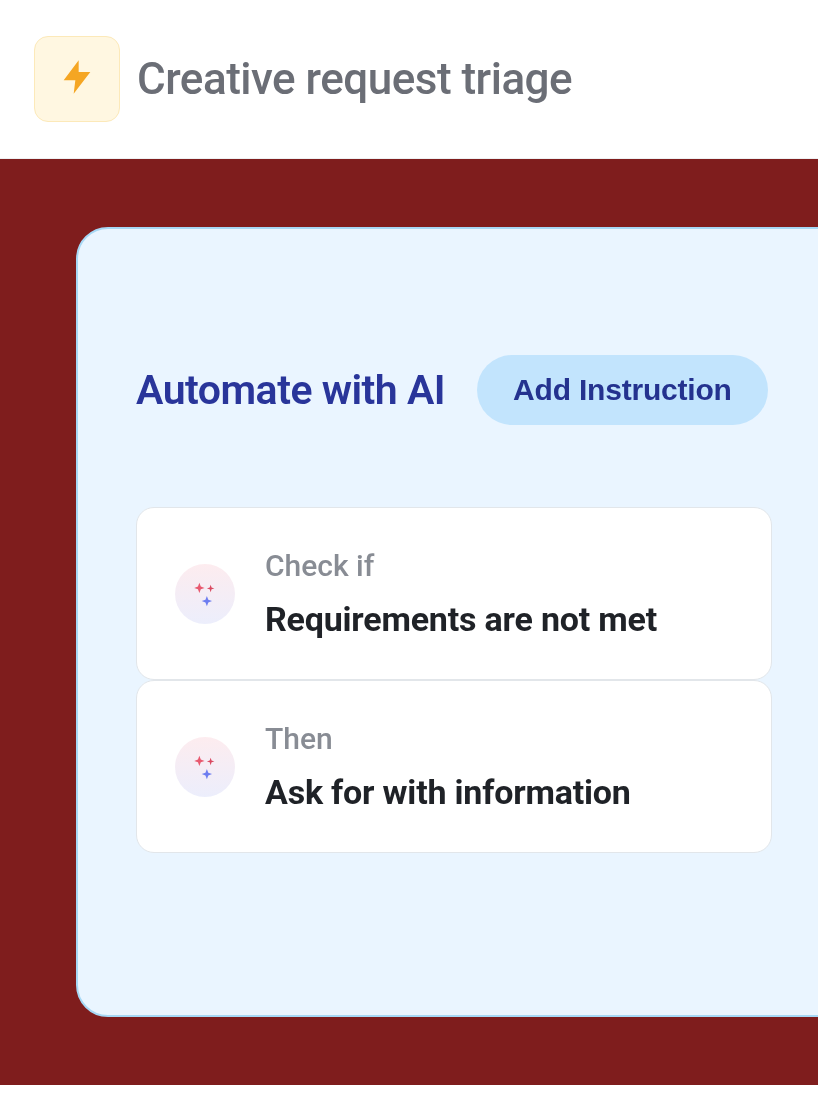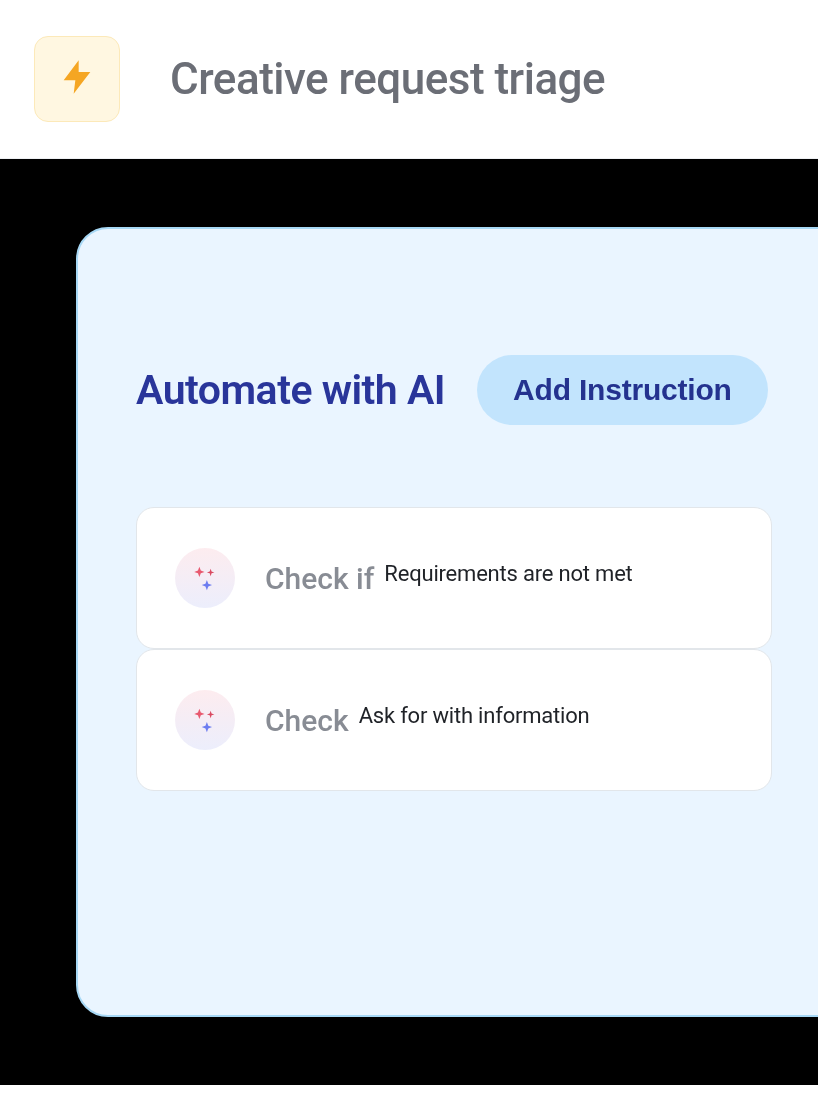--- a/index.html
+++ b/index.html
@@ -7,21 +7,21 @@
     body {
       font-family: -apple-system, BlinkMacSystemFont, "Segoe UI", Roboto, Helvetica, Arial, sans-serif;
       background: #fff;
     }
 
     
     .header {
       padding: 36px 0 36px 34px;
       display: flex;
       align-items: center;
-      gap: 50px;
+      gap: 17px;
       background: #fff;
       border-bottom: 1px solid #eef0f3;
     }
     .logo-tile {
       width: 86px;
       height: 86px;
       background: #fff7e1;
       border: 1.5px solid #fce9b9;
       border-radius: 14px;
       display: flex;
@@ -34,21 +34,21 @@
       font-weight: 500;
       color: #6b6e76;
       letter-spacing: -0.5px;
     }
 
     
     .canvas-area {
       position: relative;
       width: 100%;
       height: calc(1094px - 168px);
-      background: #000000;
+      background: #7f1d1d;
       overflow: hidden;
     }
 
     
     .automation-panel {
       position: absolute;
       left: 76px;
       top: 68px;
       width: 880px;
       height: 790px;
@@ -102,23 +102,23 @@
       width: 60px;
       height: 60px;
       border-radius: 50%;
       background: linear-gradient(180deg, #fdecef 0%, #eceefc 100%);
       display: flex;
       align-items: center;
       justify-content: center;
       flex-shrink: 0;
     }
     .sparkle-svg { width: 30px; height: 30px; }
-    .step-text { display: flex; gap: 10px; }
+    .step-text { display: flex; flex-direction: column; gap: 16px; }
     .step-label  { font-size: 30px; color: #888c94; font-weight: 460; }
-    .step-value  { font-size: 22px; color: #1f2227; font-weight: 400; letter-spacing: -0.2px; }
+    .step-value  { font-size: 34px; color: #1f2227; font-weight: 700; letter-spacing: -0.2px; }
 
     
     .connector {
       position: absolute;
       left: 86px;
       top: 188px;
       width: 2px;
       height: 54px;
       background: #afb7bf;
       z-index: 1;
@@ -167,20 +167,20 @@
 
       <div class="step-card">
         <div class="sparkle-badge">
           <svg class="sparkle-svg" viewBox="0 0 32 32">
             <path d="M10 4 L11.5 8 L15.5 9.5 L11.5 11 L10 15 L8.5 11 L4.5 9.5 L8.5 8 Z" fill="#e8596f"></path>
             <path d="M22 6 L23 9 L26 10 L23 11 L22 14 L21 11 L18 10 L21 9 Z" fill="#d94a61"></path>
             <path d="M18 18 L19.5 22 L23.5 23.5 L19.5 25 L18 29 L16.5 25 L12.5 23.5 L16.5 22 Z" fill="#6d7df0"></path>
           </svg>
         </div>
         <div class="step-text">
-          <div class="step-label">Check</div>
+          <div class="step-label">Then</div>
           <div class="step-value">Ask for with information</div>
         </div>
       </div>
 
     </div>
   </div>
 </div>
 
 </body></html>

